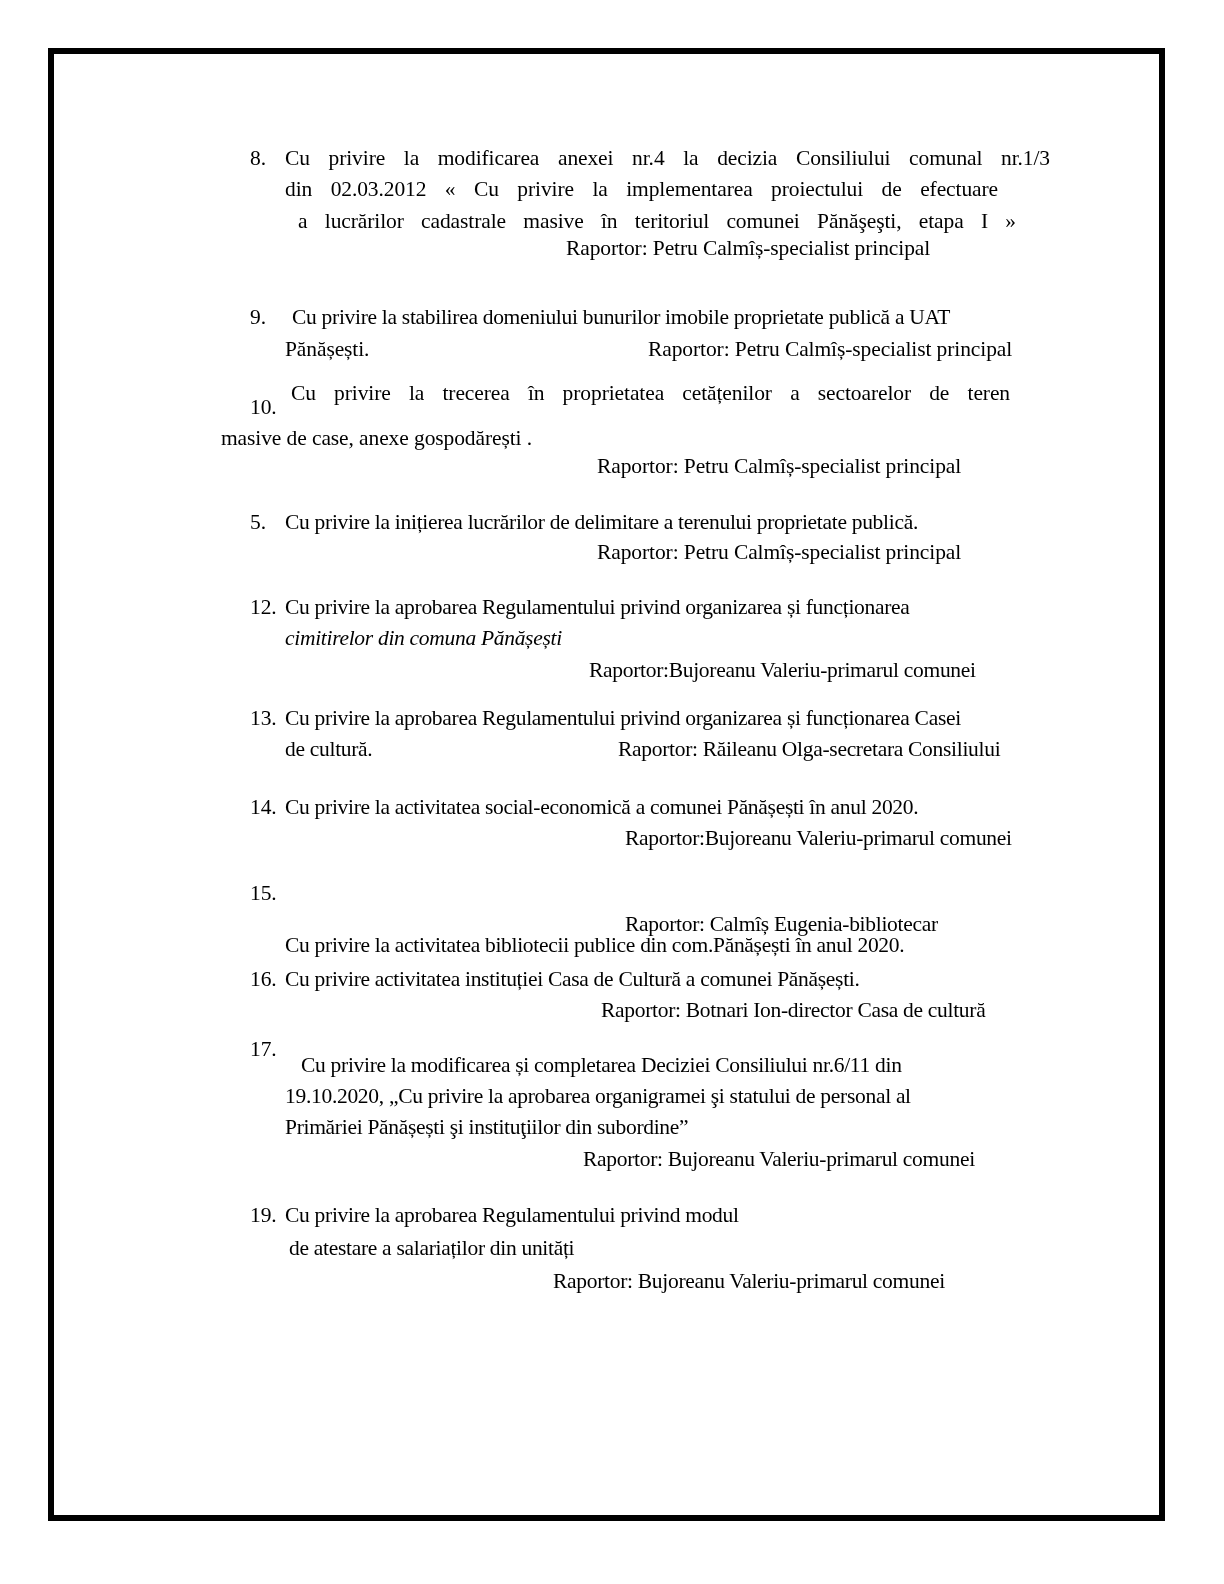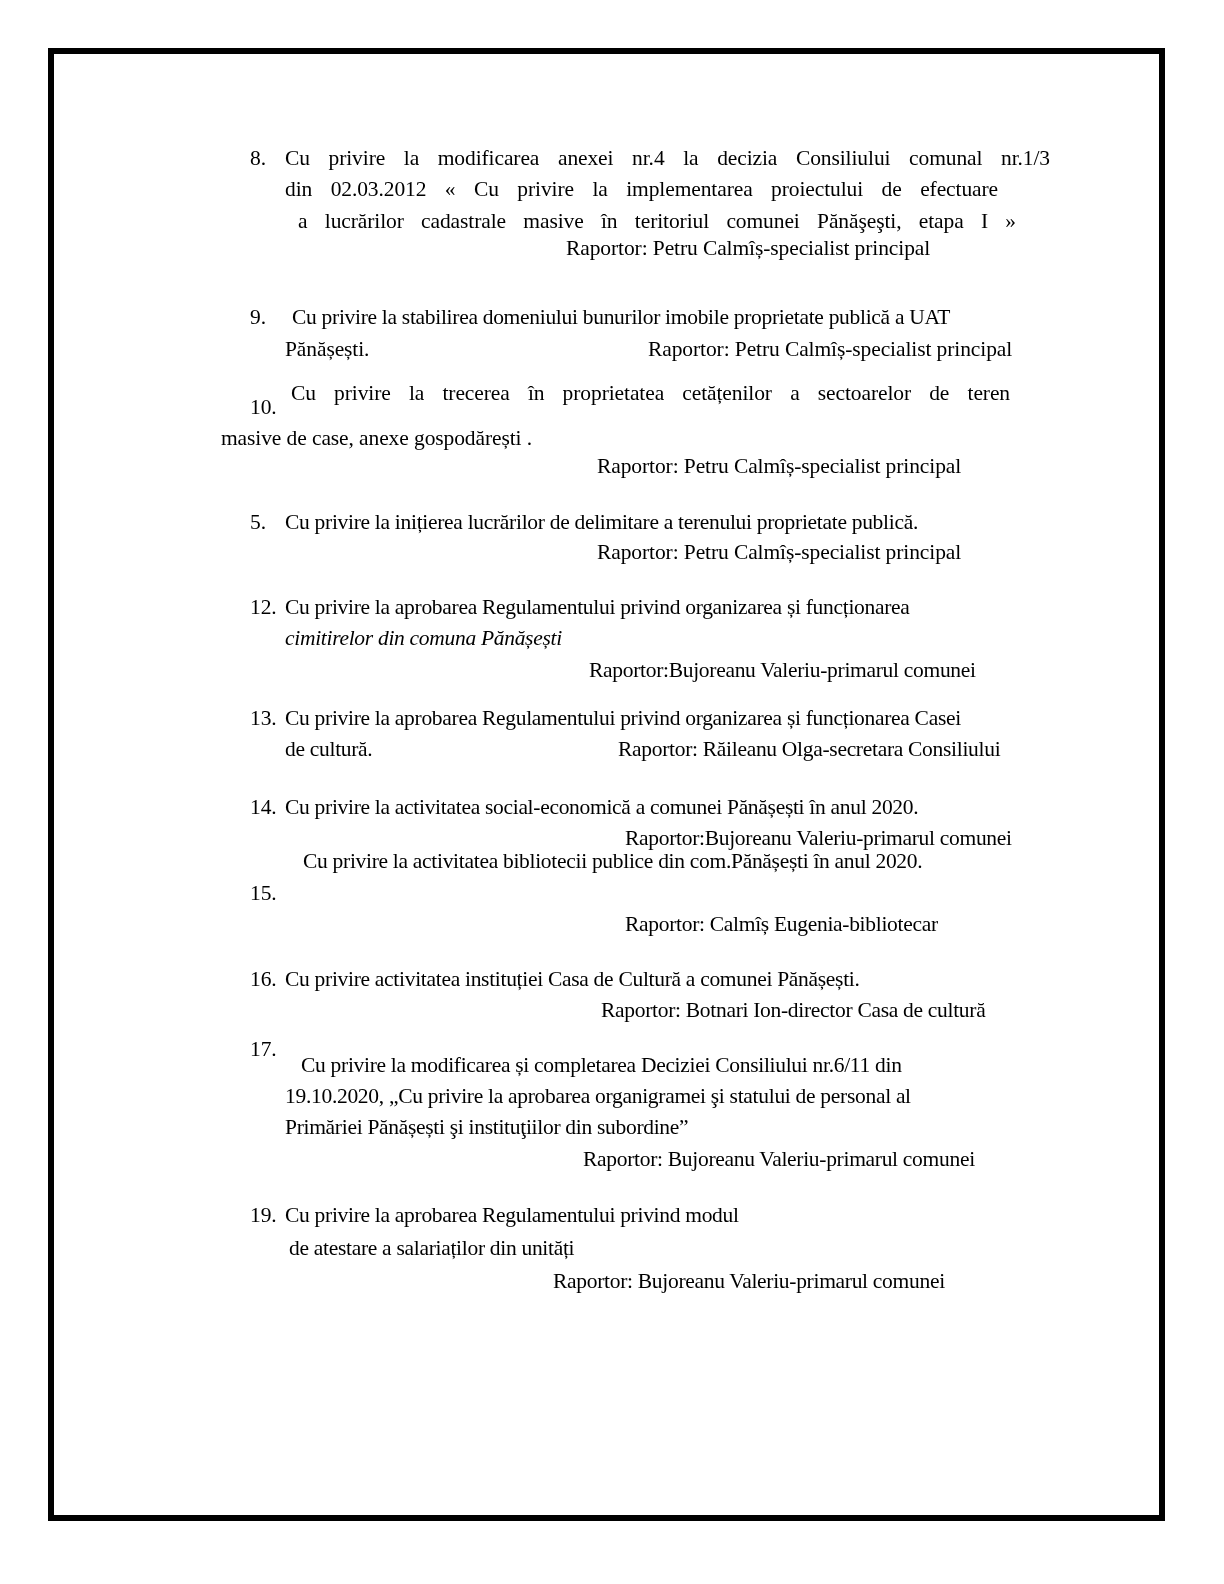--- a/index.html
+++ b/index.html
@@ -81,21 +81,21 @@
 </div>
 
 <div>
   <span class="line" style="left:250px; top:794px;">14.</span>
   <span class="line narrow" style="left:285px; top:794px;">Cu privire la activitatea social-economică a comunei Pănășești în anul 2020.</span>
   <span class="line narrow" style="left:625px; top:825px;">Raportor:Bujoreanu Valeriu-primarul comunei</span>
 </div>
 
 <div>
   <span class="line" style="left:250px; top:880px;">15.</span>
-  <span class="line narrow" style="left:285px; top:848px;margin-left:18px;">Cu privire la activitatea bibliotecii publice din com.Pănășești în anul 2020.</span>
+  <span class="line narrow" style="left:285px; top:932px;">Cu privire la activitatea bibliotecii publice din com.Pănășești în anul 2020.</span>
   <span class="line narrow" style="left:625px; top:911px;">Raportor: Calmîș Eugenia-bibliotecar</span>
 </div>
 
 <div>
   <span class="line" style="left:250px; top:966px;">16.</span>
   <span class="line narrow" style="left:285px; top:966px;">Cu privire activitatea instituției Casa de Cultură a comunei Pănășești.</span>
   <span class="line narrow" style="left:601px; top:997px;">Raportor: Botnari Ion-director Casa de cultură</span>
 </div>
 
 <div>

